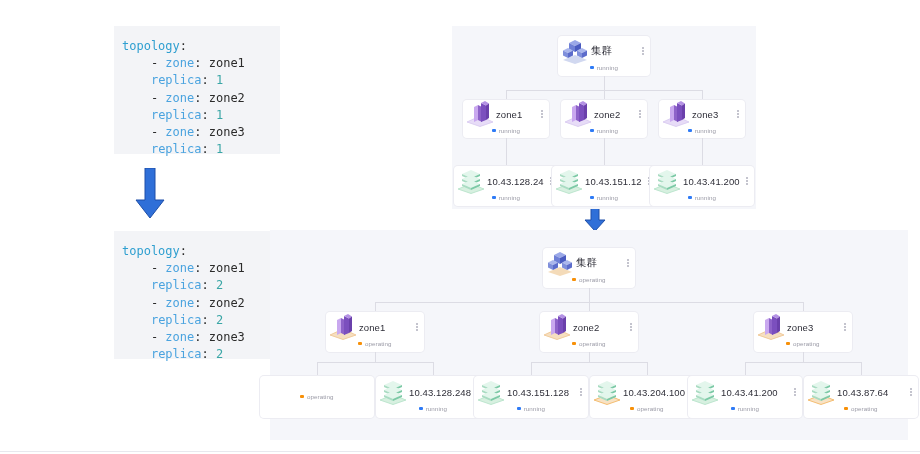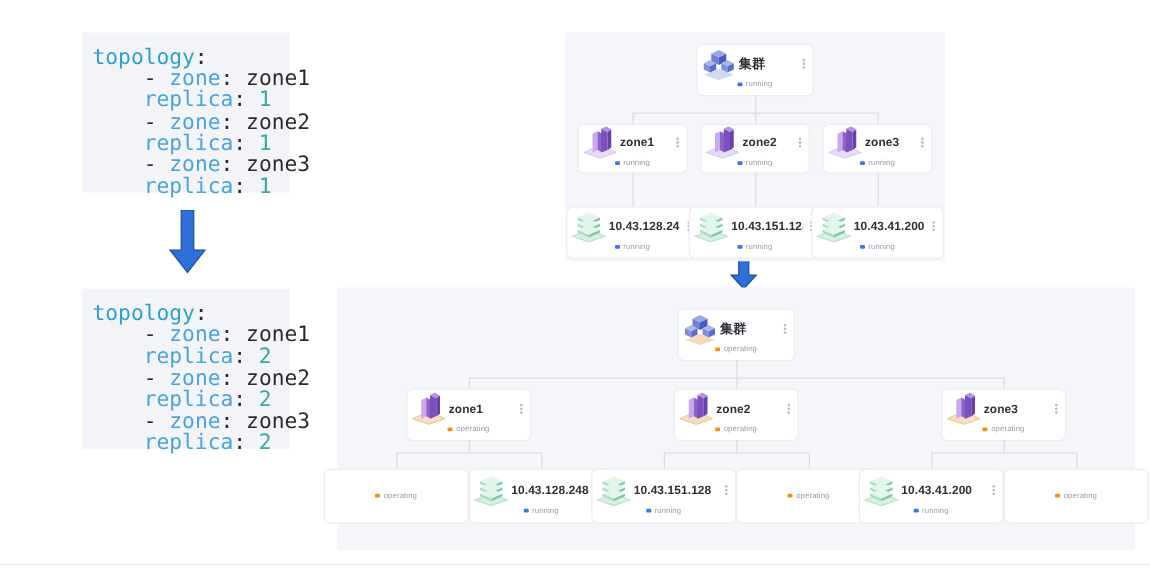--- a/index.html
+++ b/index.html
@@ -11,25 +11,26 @@
     position:relative;
   }
   .root{position:relative;width:920px;height:454px;}
   .bottom-rule{position:absolute;left:0;top:451px;width:920px;height:1px;background:#e8e8ee;}
 
   
   .code-block{
     position:absolute;
     background:#f3f4f7;
     font-family:"DejaVu Sans Mono","Liberation Mono",monospace;
-    font-size:17px;
+    font-size:12px;
     line-height:17.2px;
     color:#2b2b2b;
     white-space:pre;
     box-sizing:border-box;
+    margin-left:48px;
   }
   .code-block .ln{display:block;height:17.2px;}
   .k-key{color:#2f9fd0;}
   .k-dash{color:#2b2b2b;}
   .k-prop{color:#4aa3df;}
   .k-num{color:#3aa6a6;}
   .k-val{color:#2b2b2b;}
 
   #code-before{left:66px;top:26px;width:166px;height:128px;padding:12px 0 0 8px;}
   #code-after{left:66px;top:231px;width:166px;height:128px;padding:12px 0 0 8px;}
@@ -73,21 +74,21 @@
   .node-ico{
     flex:0 0 auto;
     width:30px;height:26px;
     display:flex;align-items:center;justify-content:center;
     margin-right:1px;
   }
   .node-ico svg{display:block;}
   .node-label{
     flex:1 1 auto;
     font-size:9.5px;
-    font-weight:bold;
+    font-weight:normal;
     color:#2e2e38;
     letter-spacing:0.1px;
     white-space:nowrap;
     overflow:hidden;
   }
   .node-label.cjk{font-family:"DejaVu Sans","Liberation Sans",sans-serif;font-size:10.5px;}
   .kebab{
     flex:0 0 auto;
     width:14px;
     display:flex;flex-direction:column;align-items:center;justify-content:center;
@@ -492,20 +493,44 @@
               <i></i>
               <i></i>
             </span>
           </div>
           <div class="node-status">
             <span class="dot running"></span>
             <span class="status-txt">running</span>
           </div>
         </div>
         <div class="node ip-wide" style="left: 320px; top: 146px;">
+          <div class="node-row">
+            <span class="node-ico">
+              <svg width="30" height="26" viewBox="0 0 30 26">
+    <path d="M15 16 L28 21 L15 25.5 L2 21 Z" fill="#f8e2c4" stroke="#f2b765" stroke-width=".9"></path>
+    <g>
+      <path d="M15 2 L24 6 L15 10 L6 6 Z" fill="#e3f6ec"></path>
+      <path d="M6 6 L15 10 L15 12 L6 8 Z" fill="#a9dcc2"></path>
+      <path d="M24 6 L15 10 L15 12 L24 8 Z" fill="#7cc9a6"></path>
+      <path d="M15 7 L24 11 L15 15 L6 11 Z" fill="#e3f6ec"></path>
+      <path d="M6 11 L15 15 L15 17 L6 13 Z" fill="#a9dcc2"></path>
+      <path d="M24 11 L15 15 L15 17 L24 13 Z" fill="#7cc9a6"></path>
+      <path d="M15 12 L24 16 L15 20 L6 16 Z" fill="#e3f6ec"></path>
+      <path d="M6 16 L15 20 L15 22 L6 18 Z" fill="#a9dcc2"></path>
+      <path d="M24 16 L15 20 L15 22 L24 18 Z" fill="#7cc9a6"></path>
+    </g>
+  </svg>
+            </span>
+            <span class="node-label">10.43.204.100</span>
+            <span class="kebab">
+              <i></i>
+              <i></i>
+              <i></i>
+            </span>
+          </div>
           <div class="node-status">
             <span class="dot operating"></span>
             <span class="status-txt">operating</span>
           </div>
         </div>
         <div class="node zone-wide" style="left: 484px; top: 82px;">
           <div class="node-row">
             <span class="node-ico">
               <svg width="30" height="26" viewBox="0 0 30 26">
       <path d="M15 15 L28 21 L15 25.5 L2 21 Z" fill="#f6dfc0" stroke="#eec28a" stroke-width=".8"></path>
@@ -556,20 +581,44 @@
               <i></i>
               <i></i>
             </span>
           </div>
           <div class="node-status">
             <span class="dot running"></span>
             <span class="status-txt">running</span>
           </div>
         </div>
         <div class="node ip-wide" style="left: 534px; top: 146px;">
+          <div class="node-row">
+            <span class="node-ico">
+              <svg width="30" height="26" viewBox="0 0 30 26">
+    <path d="M15 16 L28 21 L15 25.5 L2 21 Z" fill="#f8e2c4" stroke="#f2b765" stroke-width=".9"></path>
+    <g>
+      <path d="M15 2 L24 6 L15 10 L6 6 Z" fill="#e3f6ec"></path>
+      <path d="M6 6 L15 10 L15 12 L6 8 Z" fill="#a9dcc2"></path>
+      <path d="M24 6 L15 10 L15 12 L24 8 Z" fill="#7cc9a6"></path>
+      <path d="M15 7 L24 11 L15 15 L6 11 Z" fill="#e3f6ec"></path>
+      <path d="M6 11 L15 15 L15 17 L6 13 Z" fill="#a9dcc2"></path>
+      <path d="M24 11 L15 15 L15 17 L24 13 Z" fill="#7cc9a6"></path>
+      <path d="M15 12 L24 16 L15 20 L6 16 Z" fill="#e3f6ec"></path>
+      <path d="M6 16 L15 20 L15 22 L6 18 Z" fill="#a9dcc2"></path>
+      <path d="M24 16 L15 20 L15 22 L24 18 Z" fill="#7cc9a6"></path>
+    </g>
+  </svg>
+            </span>
+            <span class="node-label">10.43.87.64</span>
+            <span class="kebab">
+              <i></i>
+              <i></i>
+              <i></i>
+            </span>
+          </div>
           <div class="node-status">
             <span class="dot operating"></span>
             <span class="status-txt">operating</span>
           </div>
         </div>
       </div>
   </div>
 
   <div class="bottom-rule"></div>
 </div>

